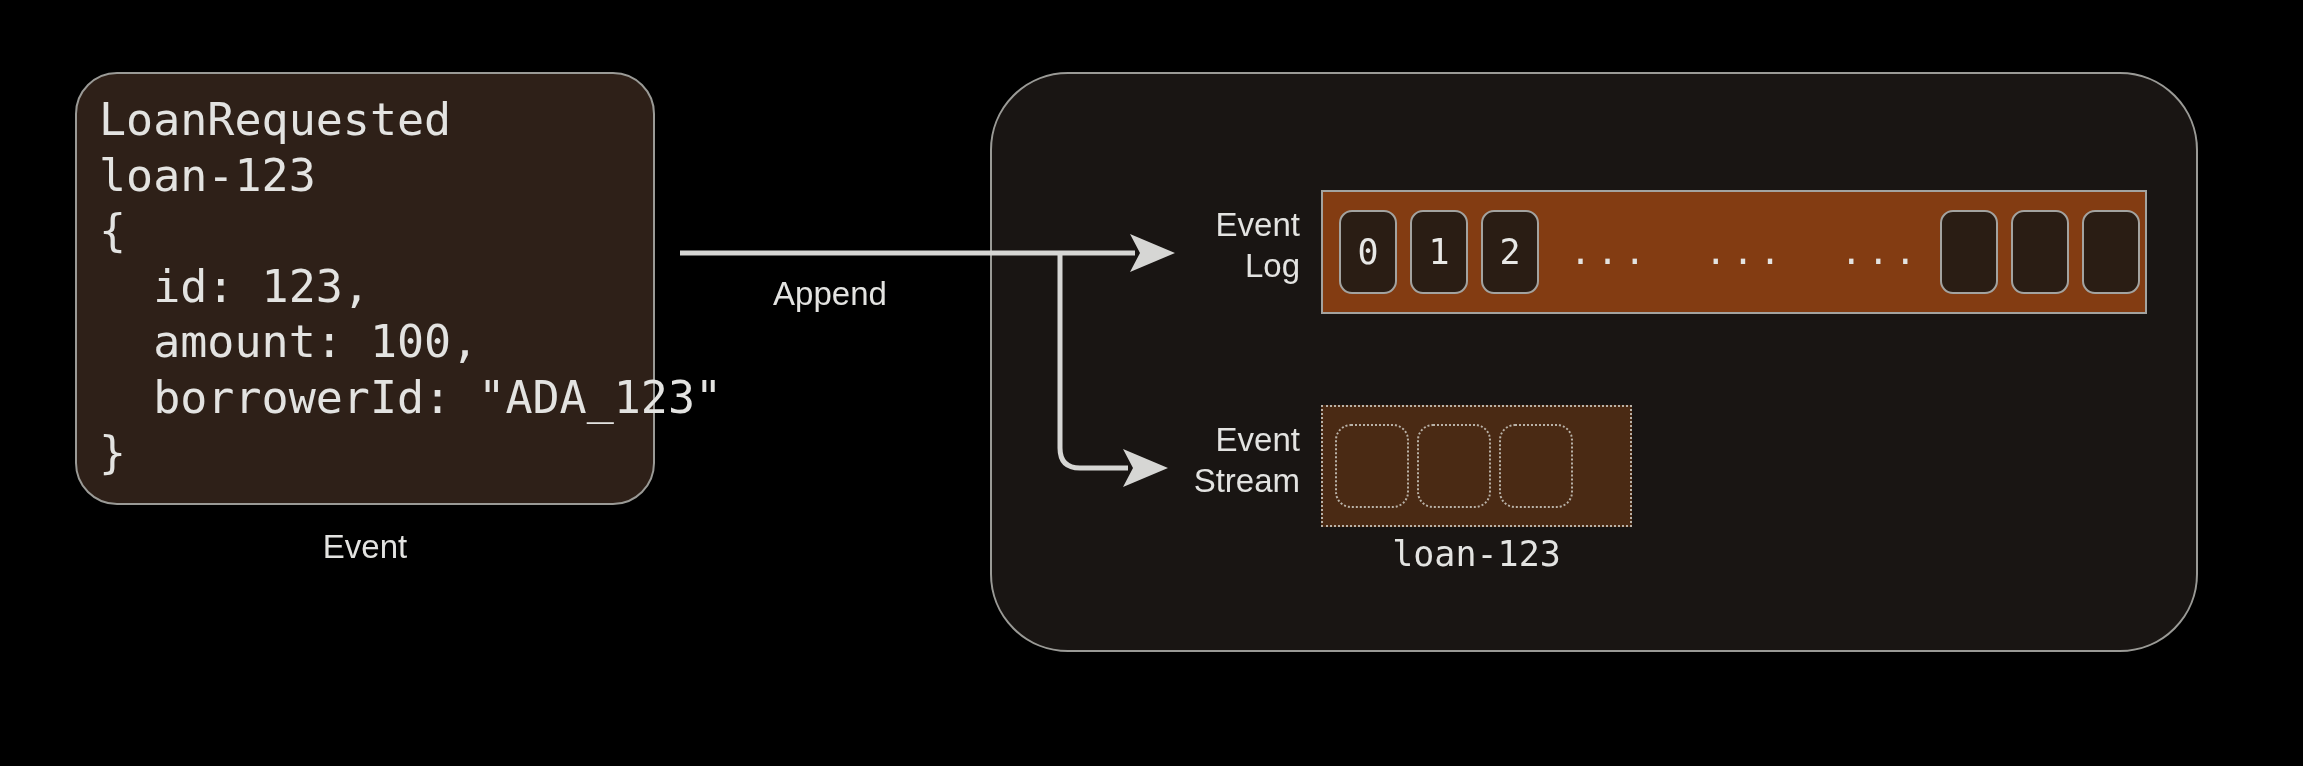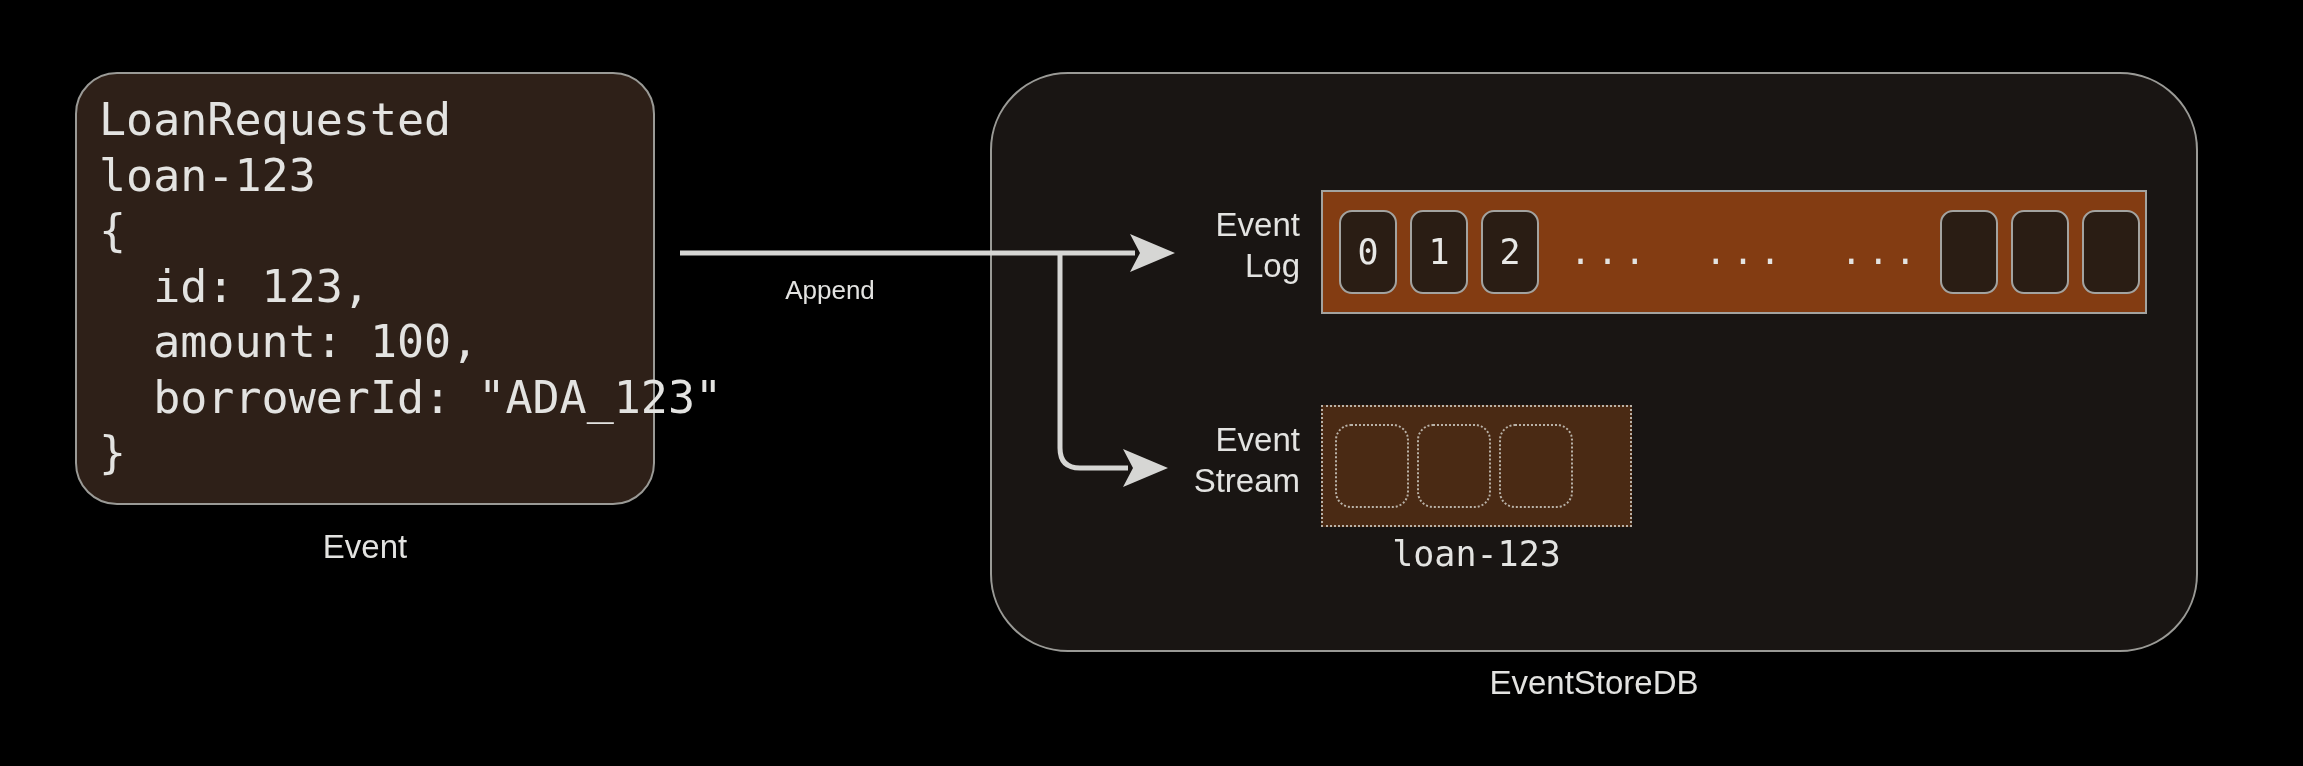--- a/index.html
+++ b/index.html
@@ -196,21 +196,21 @@
   }
 
   
   .append-label {
     position: absolute;
     left: 680px;
     top: 275px;
     width: 300px;
     text-align: center;
     color: #e3e3e1;
-    font-size: 26px;
+    font-size: 33px;
     font-family: "Liberation Sans", sans-serif;
     white-space: nowrap;
   }
 </style>
 </head>
 <body>
 
 <div id="canvas">
 
   <div class="esdb-box"></div>
@@ -255,15 +255,14 @@
 Stream</div>
 
   <div class="stream-box">
     <div class="stream-cell"></div>
     <div class="stream-cell"></div>
     <div class="stream-cell"></div>
   </div>
 
   <div class="stream-name">loan-123</div>
 
-  <div class="caption caption-esdb">EventStoreDB</div>
 
 </div>
 
 </body></html>

